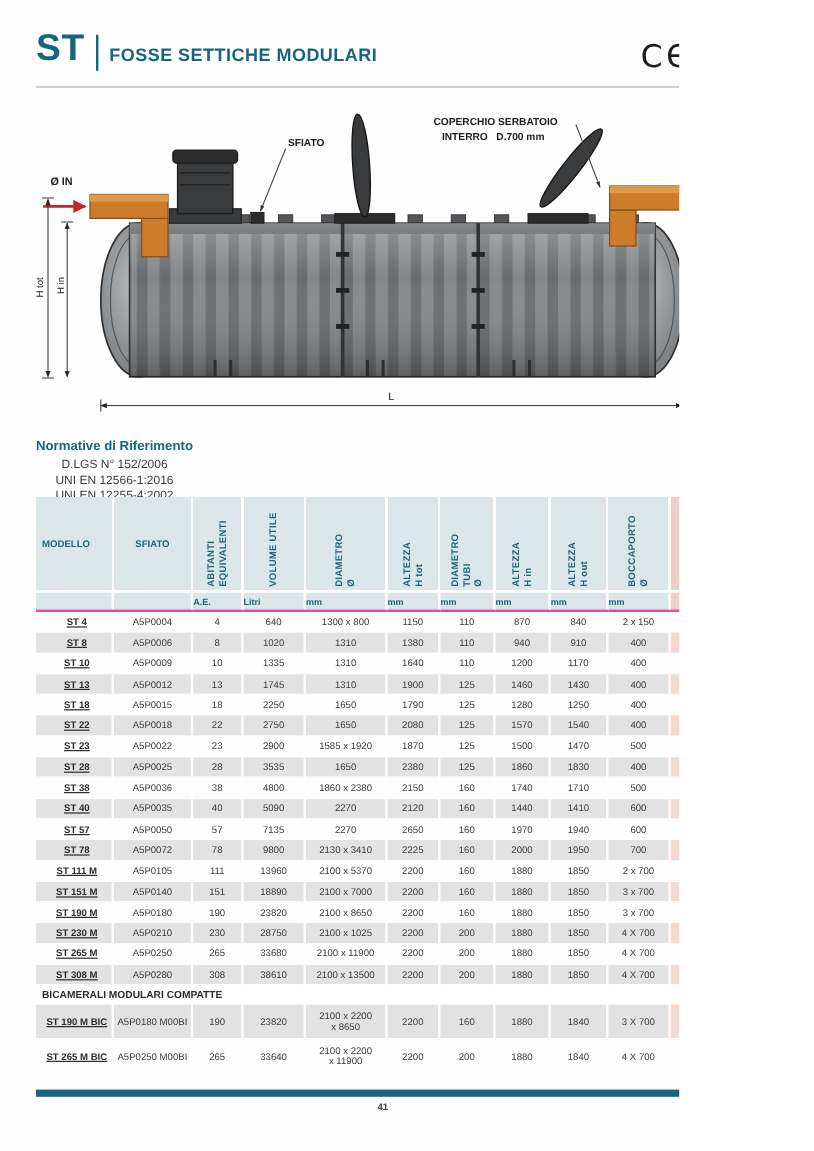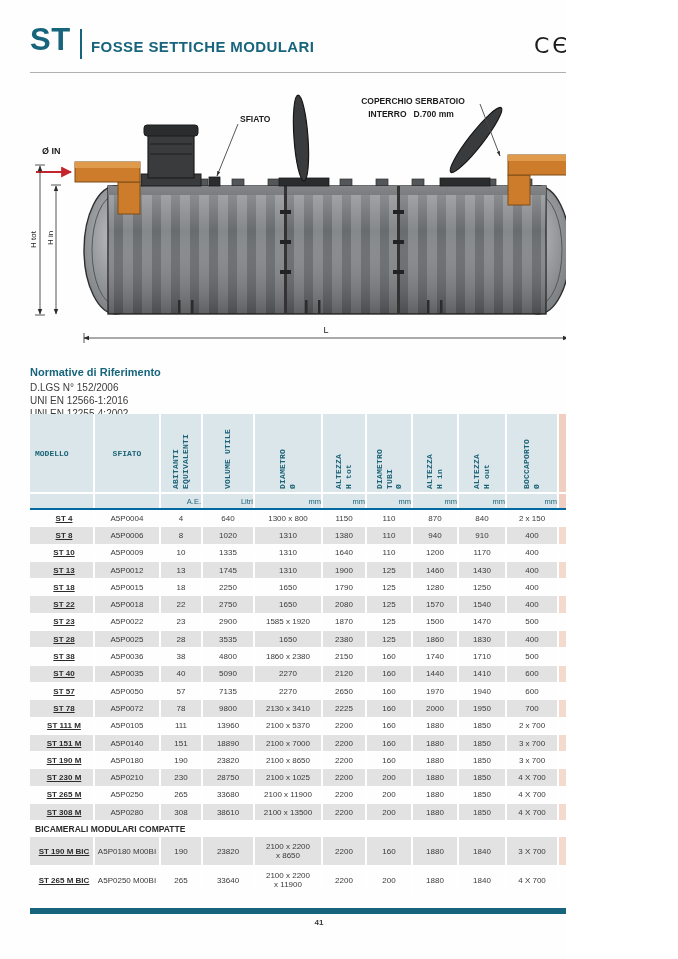--- a/index.html
+++ b/index.html
@@ -6,47 +6,47 @@
   .page {
     position:relative; width:566px; height:959px; overflow:hidden;
     background:#fefefe; font-family:"Liberation Sans", sans-serif;
     -webkit-font-smoothing:antialiased;
   }
   
   .prod-code { position:absolute; left:30px; top:22px; font-size:31px; font-weight:bold; color:#17657C; letter-spacing:0.5px; }
   .hdr-sep   { position:absolute; left:80px; top:29px; width:2px; height:30px; background:#17657C; }
   .page-title{ position:absolute; left:91px; top:38px; font-size:15px; font-weight:bold; color:#17657C; letter-spacing:0.4px; }
   .hdr-rule  { position:absolute; left:30px; top:72px; width:578px; height:1px; background:#aeb2b4; }
-  .ce-mark   { position:absolute; left:534px; top:33px; font-size:22px; color:#1c1c1c; font-family:"DejaVu Sans", sans-serif; letter-spacing:3px; }
+  .ce-mark   { position:absolute; left:534px; top:33px; font-size:26px; color:#1c1c1c; font-family:"DejaVu Sans", sans-serif; letter-spacing:3px; }
   .recycle   { position:absolute; left:578px; top:29px; width:34px; height:38px; }
   .recycle .glyph { font-size:30px; color:#151515; font-family:"DejaVu Sans", sans-serif; line-height:38px; }
   .recycle .cam { position:absolute; left:9px; top:17px; font-size:4px; font-weight:bold; color:#151515; }
   
   .diagram { position:absolute; left:28px; top:88px; }
   .diagram text { font-family:"Liberation Sans", sans-serif; fill:#1c1c1c; }
   
   .normative { position:absolute; left:30px; top:354px; }
   .norm-title { font-size:11px; font-weight:bold; color:#17657C; margin:12px 0 3px 0;text-align:center; }
-  .norm-line  { font-size:10px; color:#3b3b3b; line-height:13px; margin:0; }
+  .norm-line  { font-size:10px; color:#3b3b3b; line-height:13px; margin:0;text-align:center; }
   
   .spec-table { position:absolute; left:30px; top:414px; width:565px; border-collapse:collapse; table-layout:fixed; }
   .spec-table th, .spec-table td { padding:0; border-right:2px solid #fff; font-family:"Liberation Sans", sans-serif; }
   .spec-table th:last-child, .spec-table td:last-child { border-right:none; }
   thead th { background:#DAE6EA; color:#1d6478; font-weight:bold; }
-  th.vh { height:78px; position:relative;font-family:Liberation Mono, monospace; }
+  th.vh { height:78px; position:relative; }
   th.vh .rot {
     position:absolute; left:50%; top:50%; width:72px;
     transform:translate(-50%,-50%) rotate(-90deg);
     font-size:8px; line-height:1.2; text-align:left; white-space:pre-line; letter-spacing:0.2px;
   }
   th.hz { font-size:8px; vertical-align:middle; }
   th.hz-left { text-align:left; padding-left:5px; }
   th.note-h { background:#F0CEC2; }
   th.note-h .rot { color:#9E4433; }
-  tr.units td { background:#DAE6EA; color:#1d6478; font-size:7.5px; font-weight:normal; text-align:right; height:14px; border-top:2px solid #fff; border-bottom:2px solid #0369a1; }
+  tr.units td { background:#DAE6EA; color:#1d6478; font-size:7.5px; font-weight:bold; text-align:left; height:14px; border-top:2px solid #fff; border-bottom:2px solid #ec4899; }
   tr.units td:last-child { background:#F0CEC2; }
   tbody td { font-size:8px; color:#3a3a3a; text-align:center; height:16.3px; border-bottom:1px solid #fff; }
   tbody td.c-mod { font-weight:bold; color:#2b2b2b; text-align:center; padding-left:5px;text-decoration:underline; }
   tbody.main tr:nth-child(even) { background:#E2E2E2; }
   tbody.main tr:nth-child(even) td:last-child { background:#F4D9CD; }
   tbody.sec td { font-size:8.5px; font-weight:bold; color:#2b2b2b; text-align:left; padding-left:5px; height:15px; background:#fff; }
   tbody.bic td { height:28px; }
   tbody.bic tr:nth-child(odd) { background:#E2E2E2; }
   tbody.bic tr:nth-child(odd) td:last-child { background:#F4D9CD; }
   td.pre { white-space:pre-line; line-height:1.15; }

